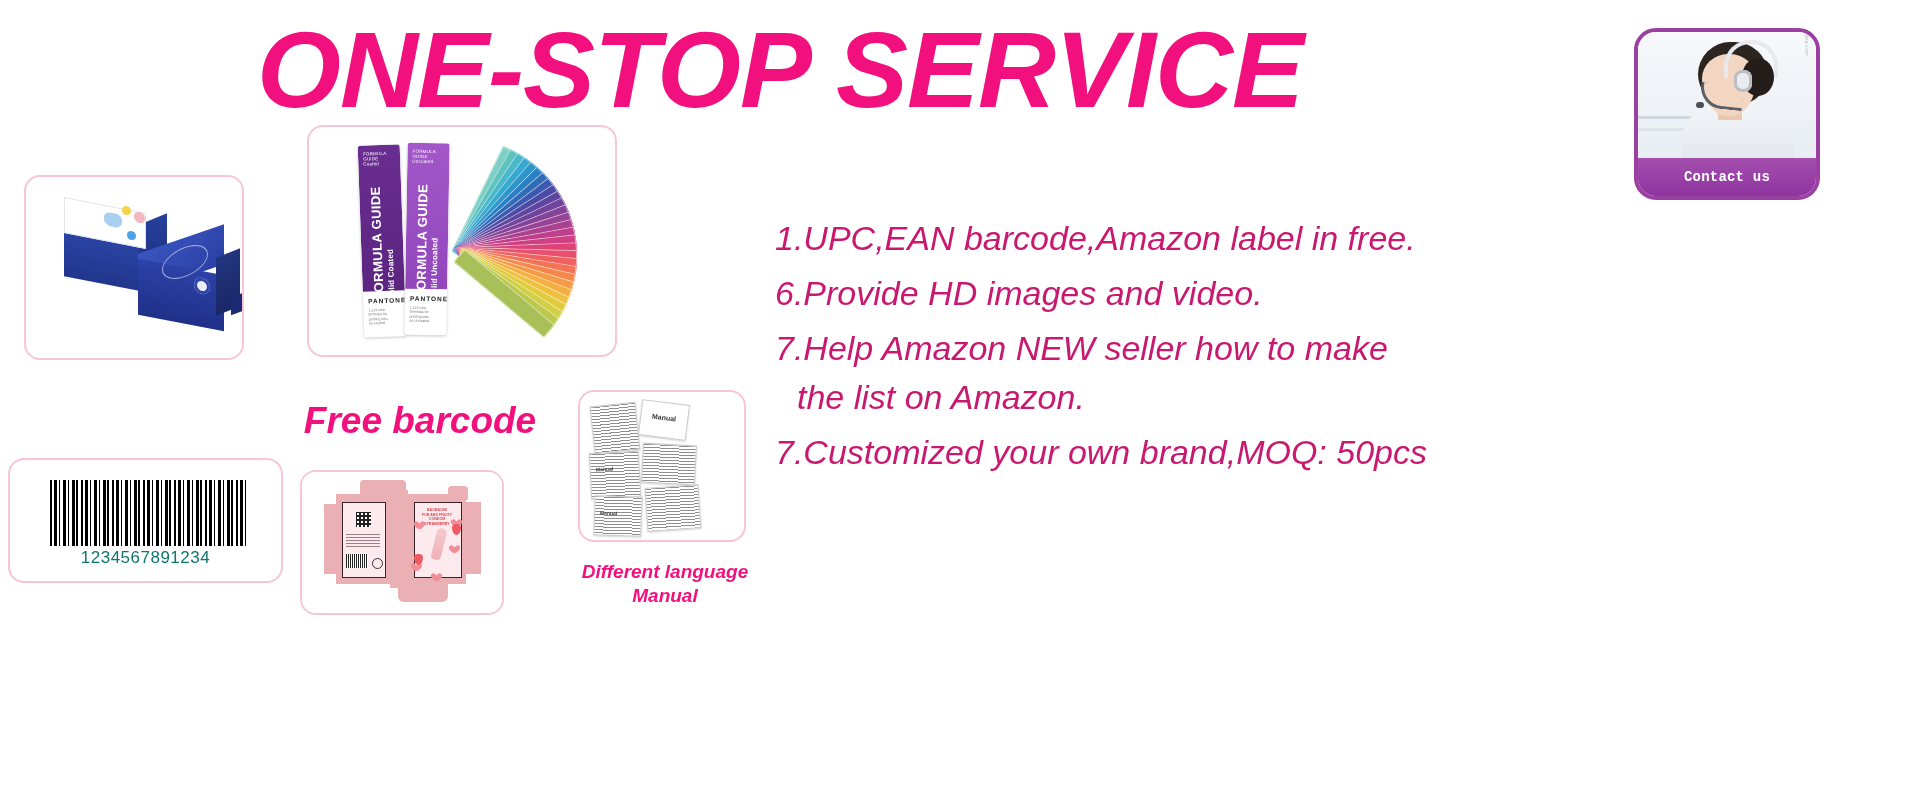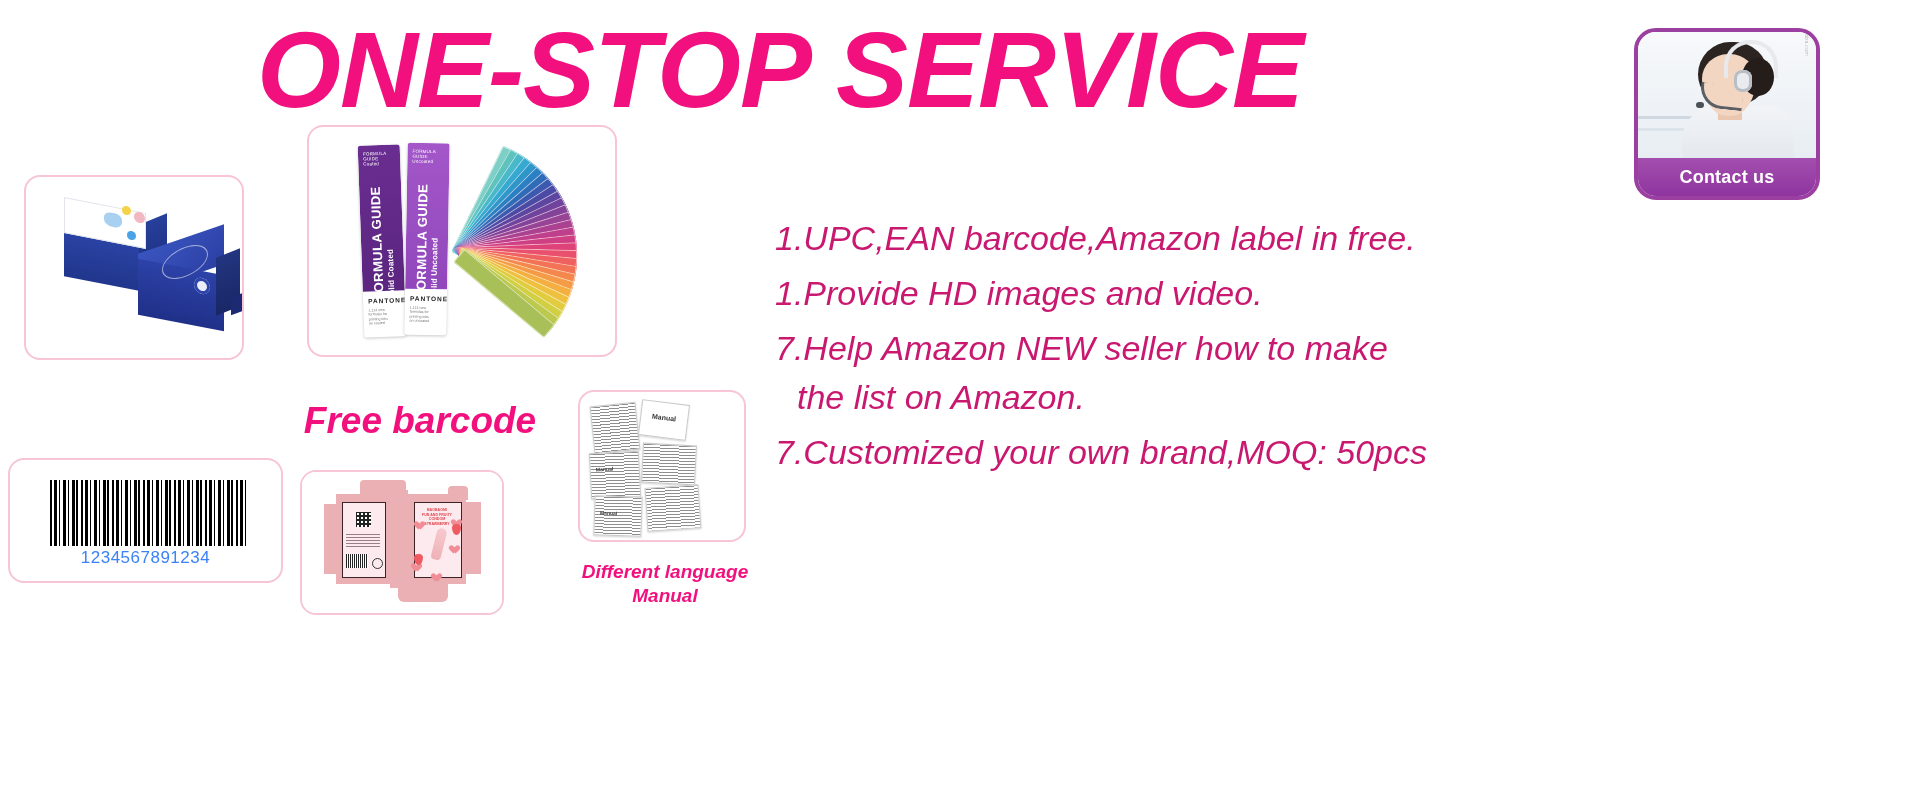--- a/index.html
+++ b/index.html
@@ -115,21 +115,21 @@
       #000 13px,#000 16px,#fff 16px,#fff 18px,
       #000 18px,#000 19px,#fff 19px,#fff 22px,
       #000 22px,#000 25px,#fff 25px,#fff 26px,
       #000 26px,#000 28px,#fff 28px,#fff 31px);
   }
   #barcode-number {
     position: absolute; left: 0; right: 0; top: 88px;
     text-align: center;
     font-family: "Liberation Sans", sans-serif;
     font-size: 17px;
-    color: #3b82f6;
+    color: #0f766e;
     letter-spacing: .5px;
   }
 
   
   #pantone-frame { left: 307px; top: 125px; width: 310px; height: 232px; }
   #fan { position:absolute; inset:0; }
   .fanblade {
     position:absolute;
     left: 150px; top: 120px;
     width: 118px; height: 17px;
@@ -368,22 +368,23 @@
     transform: rotate(90deg); transform-origin: 100% 0;
     font-size: 5px; color: #b8b8b8; white-space: nowrap;
     letter-spacing: .4px;
   }
   #contact-bar {
     position:absolute; left:0; right:0; bottom:0; height: 38px;
     background: linear-gradient(180deg,#a34fae 0%, #8f34a0 100%);
     display:flex; align-items:center; justify-content:center;
   }
   #contact-label {
-    color:#ffffff; font-size: 18px; font-weight: bold;
+    color:#ffffff; font-size: 14px; font-weight: bold;
     letter-spacing: .2px;
+    font-family: Liberation Mono, monospace;
   }
 </style>
 </head>
 <body>
 
 <div id="headline">ONE-STOP SERVICE</div>
 
 <div class="frame" id="box-photo-frame">
   <div class="boxart">
     <div class="bx bx-white-front"></div>
@@ -521,21 +522,21 @@
   <div class="manual-word" id="mw3">Manual</div>
 </div>
 
 <div id="manual-caption">
   <div>Different language</div>
   <div>Manual</div>
 </div>
 
 <div id="service-list">
   <span class="li">1.UPC,EAN barcode,Amazon label in free.</span>
-  <span class="li">1.Provide HD images and video.</span>
+  <span class="li">6.Provide HD images and video.</span>
   <span class="li">7.Help Amazon NEW seller how to make</span>
   <span class="li cont">the list on Amazon.</span>
   <span class="li">7.Customized your own brand,MOQ: 50pcs</span>
 </div>
 
 <div id="contact-card">
   <div id="contact-photo">
     <div class="cs-shelf" id="cs-shelf1"></div>
     <div class="cs-shelf" id="cs-shelf2"></div>
     <div class="cs-body"></div>

